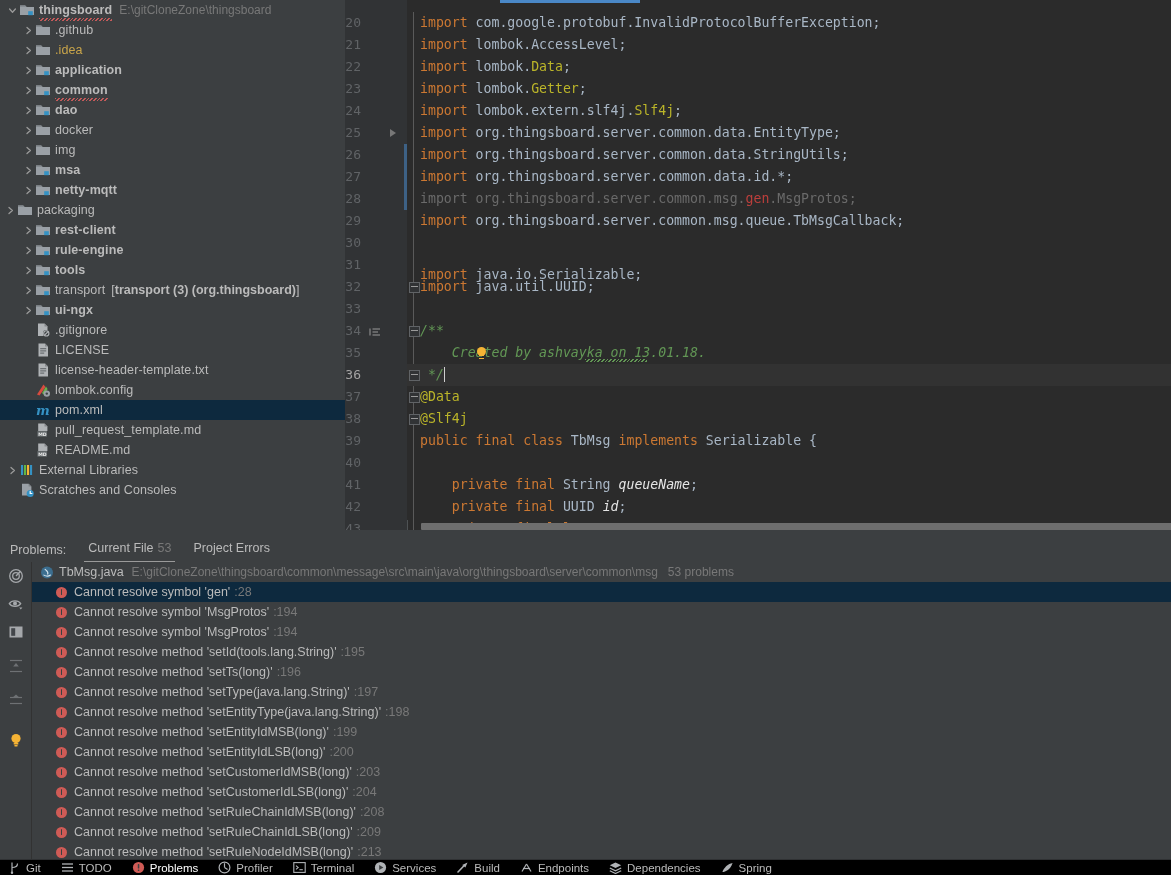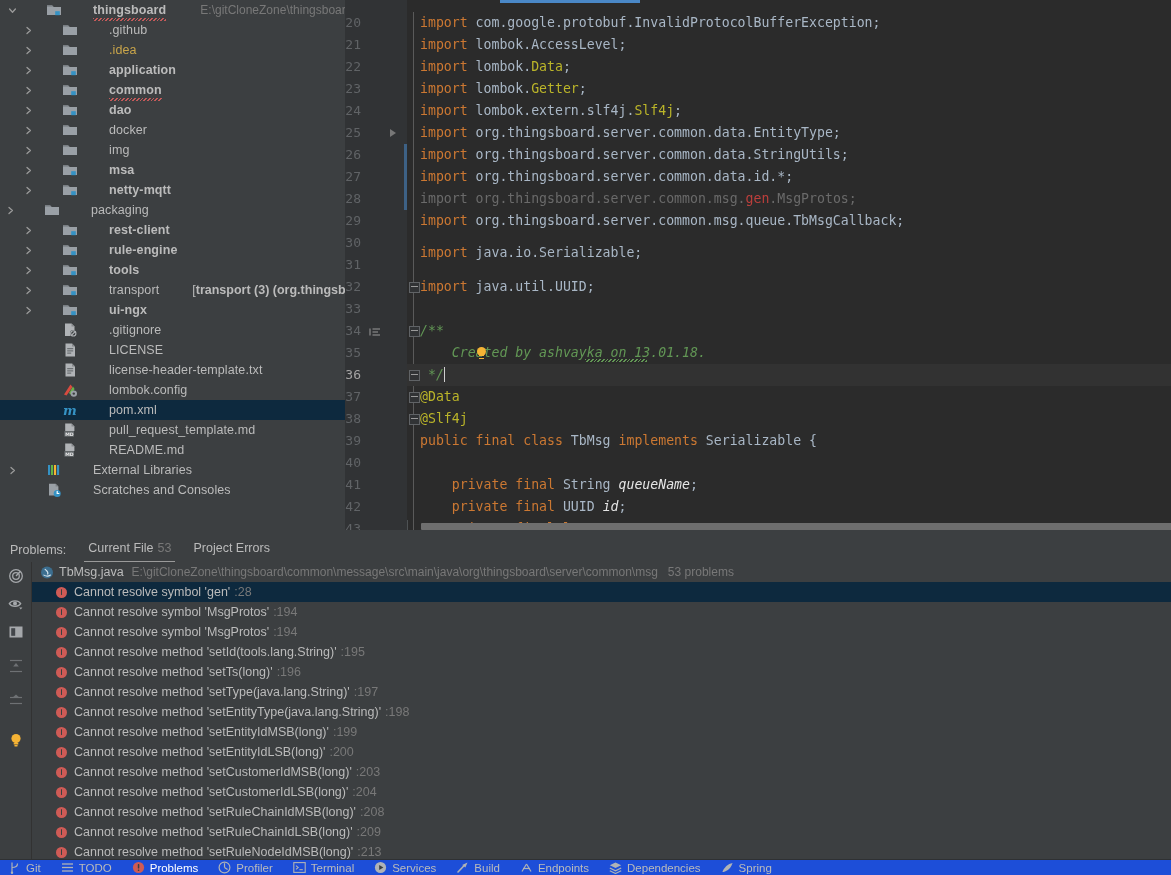--- a/index.html
+++ b/index.html
@@ -5,21 +5,21 @@
   html,body{margin:0;padding:0;background:#3c3f41;}
   body{width:1171px;height:875px;overflow:hidden;
        font-family:"Liberation Sans",sans-serif;font-size:12.5px;color:#bbbbbb;
        -webkit-font-smoothing:antialiased;}
   #app{position:relative;width:1171px;height:875px;background:#3c3f41;}
 
   
   #project-tree{position:absolute;left:0;top:0;width:345px;height:530px;
       background:#3c3f41;overflow:hidden;}
   .tree-row{position:relative;height:20px;line-height:20px;white-space:nowrap;
-      display:flex;align-items:center;padding-left:4px;gap:27px;}
+      display:flex;align-items:center;padding-left:4px;}
   .tree-row.selected{background:#0d293e;}
   .arrow{width:13px;height:20px;flex:0 0 13px;display:inline-flex;
       align-items:center;justify-content:center;}
   .arrow svg{display:block;}
   .ficon{width:16px;height:20px;flex:0 0 16px;display:inline-flex;
       align-items:center;justify-content:center;margin-right:4px;}
   .tlabel{font-size:12.5px;color:#a9b7c6;letter-spacing:.1px;}
   .tlabel.bold{font-weight:bold;color:#bbbbbb;}
   .tlabel.yellow{color:#c9a54a;}
   .tlabel.plain{color:#bbbbbb;font-weight:normal;}
@@ -85,21 +85,21 @@
   .pr-txt{color:#bbbbbb;font-size:12.5px;}
   .pr-path{color:#787878;font-size:12px;margin-left:8px;}
   .pr-cnt{color:#787878;font-size:12px;margin-left:10px;}
   .pr-line{color:#787878;font-size:12.5px;}
   .err-dot{width:11px;height:11px;border-radius:50%;background:#cf5b56;margin-right:7px;
       display:inline-flex;align-items:center;justify-content:center;flex:0 0 11px;}
   .err-dot::after{content:"";width:1.6px;height:6px;background:#3c3f41;border-radius:1px;}
   .java-ic{width:14px;height:14px;margin-right:5px;flex:0 0 14px;display:inline-flex;align-items:center;justify-content:center;}
 
   
-  #toolbar-bottom{position:absolute;left:0;top:860px;width:1171px;height:15px;background:#1d4ed8;
+  #toolbar-bottom{position:absolute;left:0;top:860px;width:1171px;height:15px;background:#000000;
       display:flex;align-items:center;}
   #tb-left-stub{width:8px;height:15px;}
   .tbtn{display:flex;align-items:center;height:15px;margin-right:20px;cursor:default;}
   .tbtn .tb-ic{width:13px;height:13px;margin-right:5px;display:inline-flex;align-items:center;justify-content:center;flex:0 0 13px;}
   .tbtn .tb-lb{font-size:11.5px;color:#bbbbbb;}
   .tbtn.active .tb-lb{color:#ffffff;}
   #toolbar-top-sep{position:absolute;left:0;top:859px;width:1171px;height:1px;background:#2f3133;}
 </style>
 </head>
 <body>
@@ -512,21 +512,21 @@
         <div class="cl" style="top:34px;"><span class="kw">import </span><span class="id">lombok.AccessLevel;</span></div>
         <div class="cl" style="top:56px;"><span class="kw">import </span><span class="id">lombok.</span><span class="ann">Data</span><span class="id">;</span></div>
         <div class="cl" style="top:78px;"><span class="kw">import </span><span class="id">lombok.</span><span class="ann">Getter</span><span class="id">;</span></div>
         <div class="cl" style="top:100px;"><span class="kw">import </span><span class="id">lombok.extern.slf4j.</span><span class="ann">Slf4j</span><span class="id">;</span></div>
         <div class="cl" style="top:122px;"><span class="kw">import </span><span class="id">org.thingsboard.server.common.data.EntityType;</span></div>
         <div class="cl" style="top:144px;"><span class="kw">import </span><span class="id">org.thingsboard.server.common.data.StringUtils;</span></div>
         <div class="cl" style="top:166px;"><span class="kw">import </span><span class="id">org.thingsboard.server.common.data.id.*;</span></div>
         <div class="cl" style="top:188px;"><span class="dim">import </span><span class="dim">org.thingsboard.server.common.msg.</span><span class="err">gen</span><span class="dim">.MsgProtos;</span></div>
         <div class="cl" style="top:210px;"><span class="kw">import </span><span class="id">org.thingsboard.server.common.msg.queue.TbMsgCallback;</span></div>
         <div class="cl" style="top:232px;"></div>
-        <div class="cl" style="top:242px;"><span class="kw">import </span><span class="id">java.io.Serializable;</span></div>
+        <div class="cl" style="top:264px;"><span class="kw">import </span><span class="id">java.io.Serializable;</span></div>
         <div class="cl" style="top:276px;"><span class="kw">import </span><span class="id">java.util.UUID;</span></div>
         <div class="cl" style="top:298px;"></div>
         <div class="cl" style="top:320px;"><span class="cmt">/**</span></div>
         <div class="cl" style="top:342px;"><span class="cmt">    Created by ashvayka on 13.01.18.</span></div>
         <div class="cl" style="top:364px;"><span class="cmt"> */</span><span class="caret"></span></div>
         <div class="cl" style="top:386px;"><span class="ann">@Data</span></div>
         <div class="cl" style="top:408px;"><span class="ann">@Slf4j</span></div>
         <div class="cl" style="top:430px;"><span class="kw">public final class </span><span class="id">TbMsg </span><span class="kw">implements </span><span class="id">Serializable {</span></div>
         <div class="cl" style="top:452px;"></div>
         <div class="cl" style="top:474px;"><span class="kw">    private final </span><span class="id">String </span><span class="fld">queueName</span><span class="id">;</span></div>

